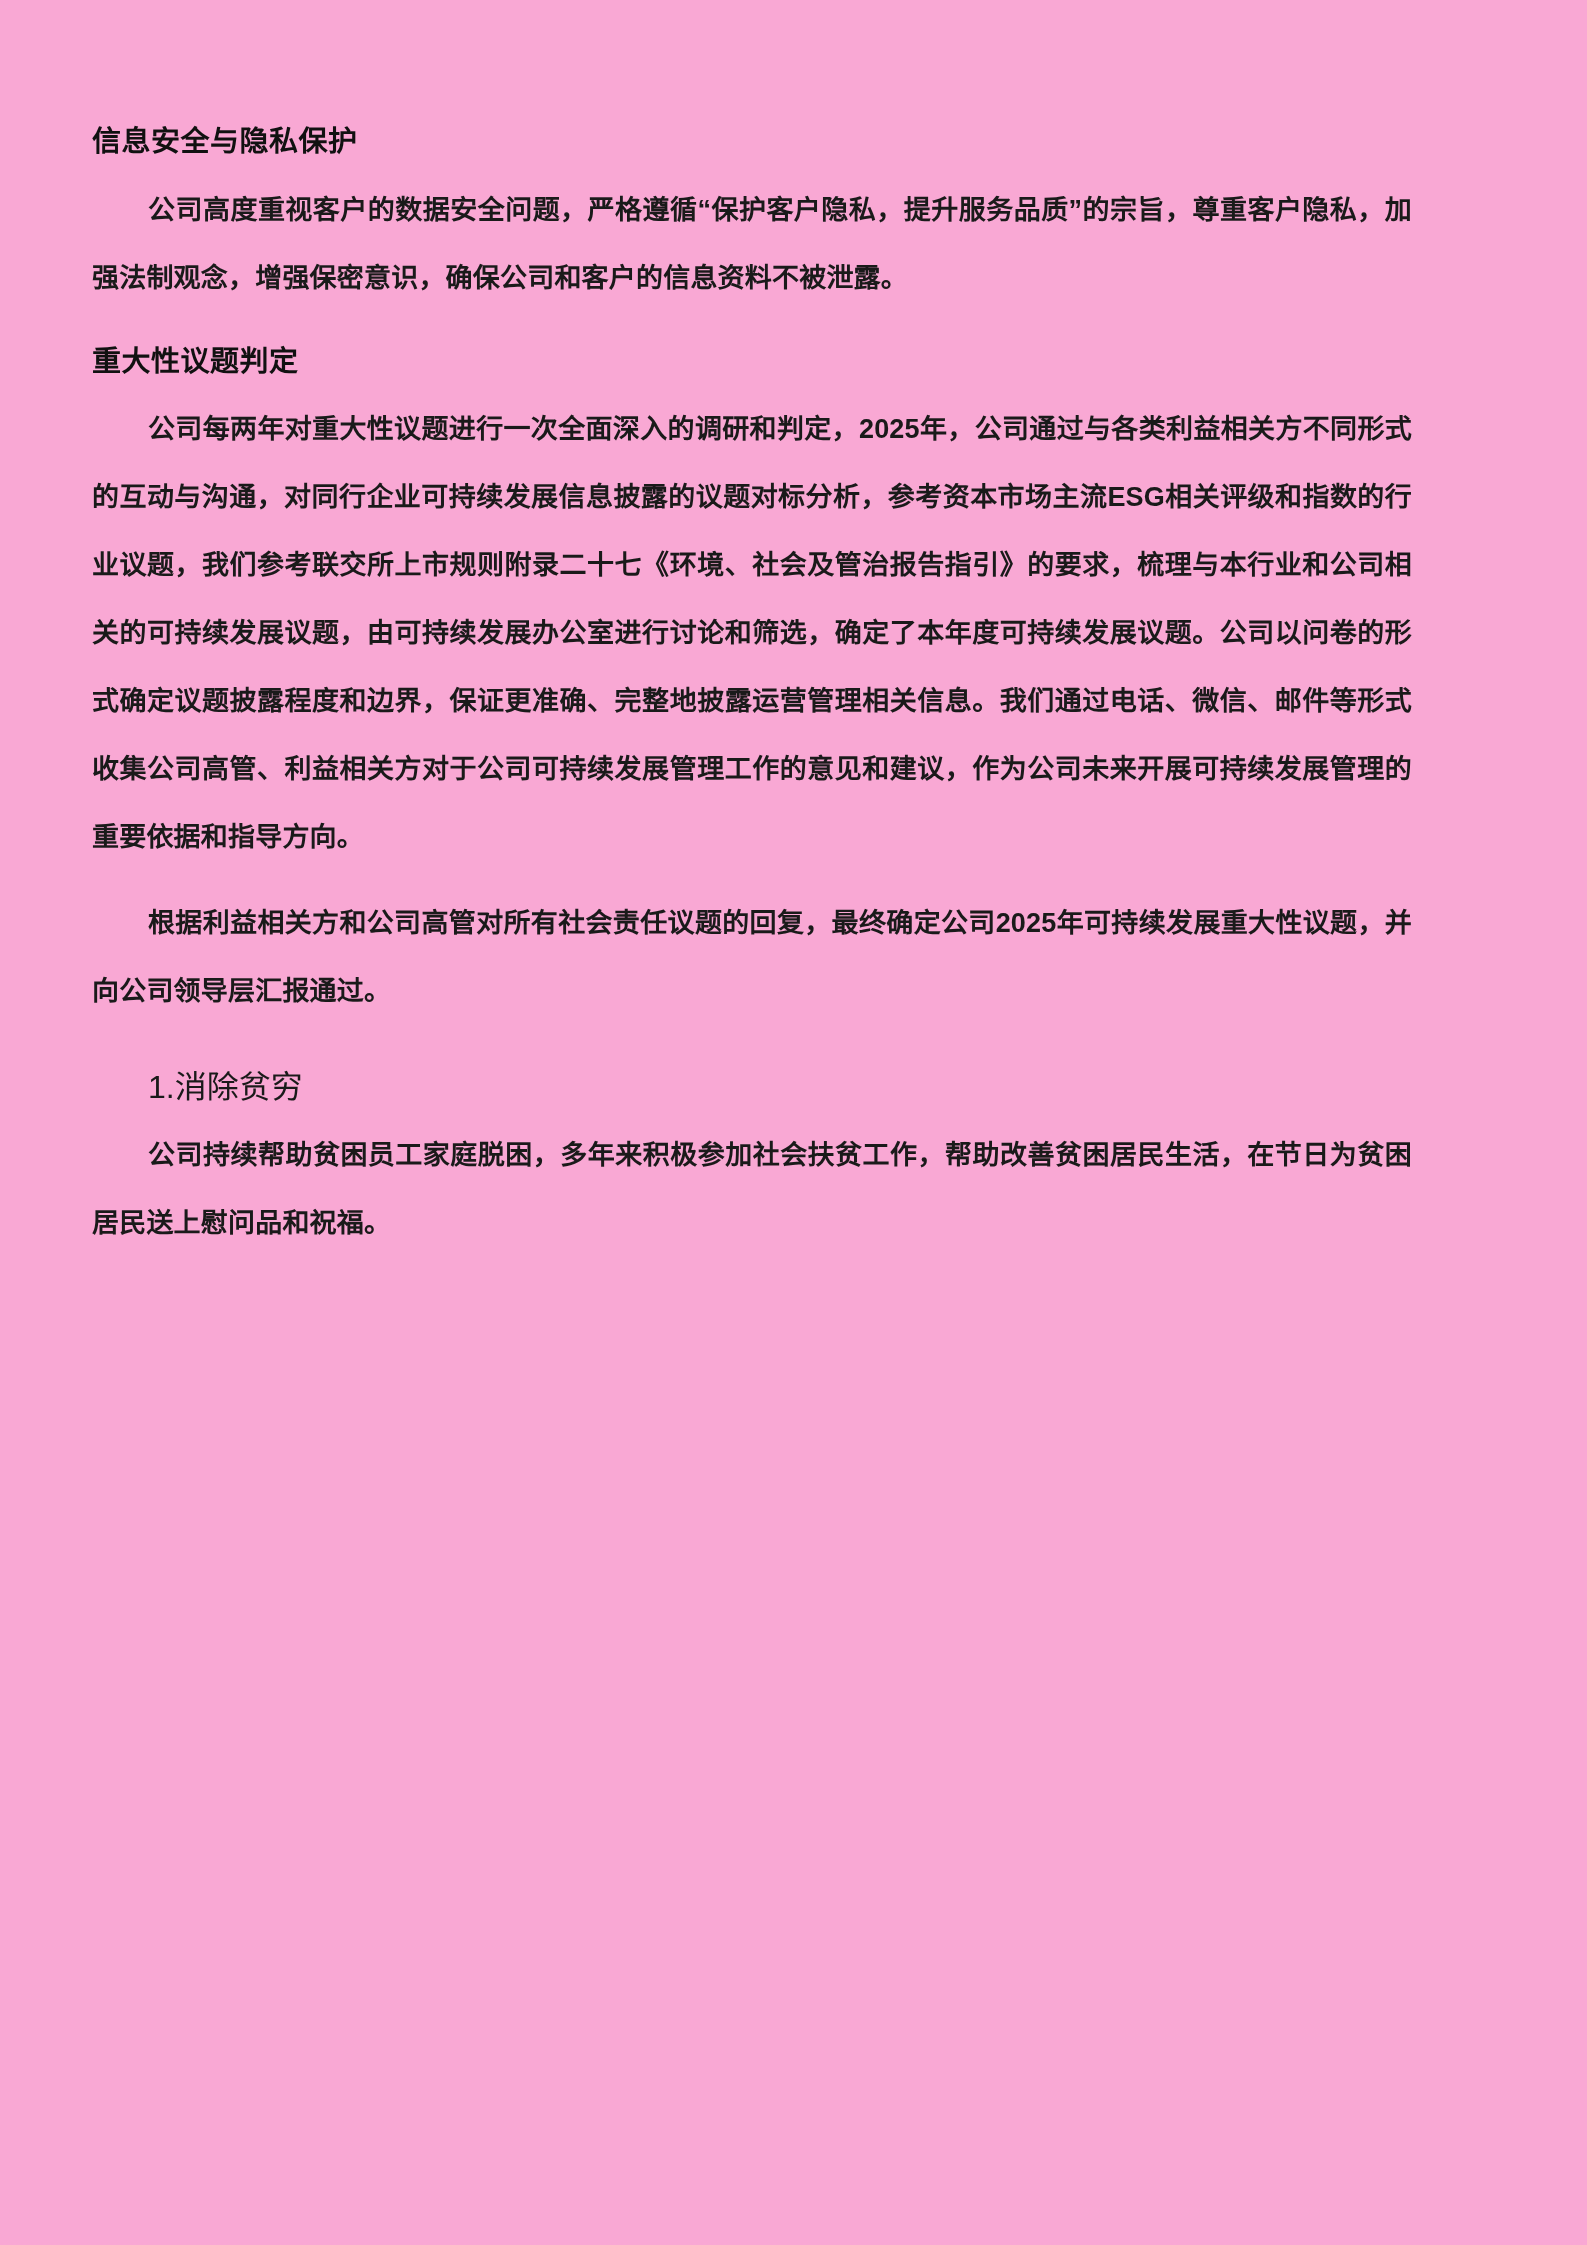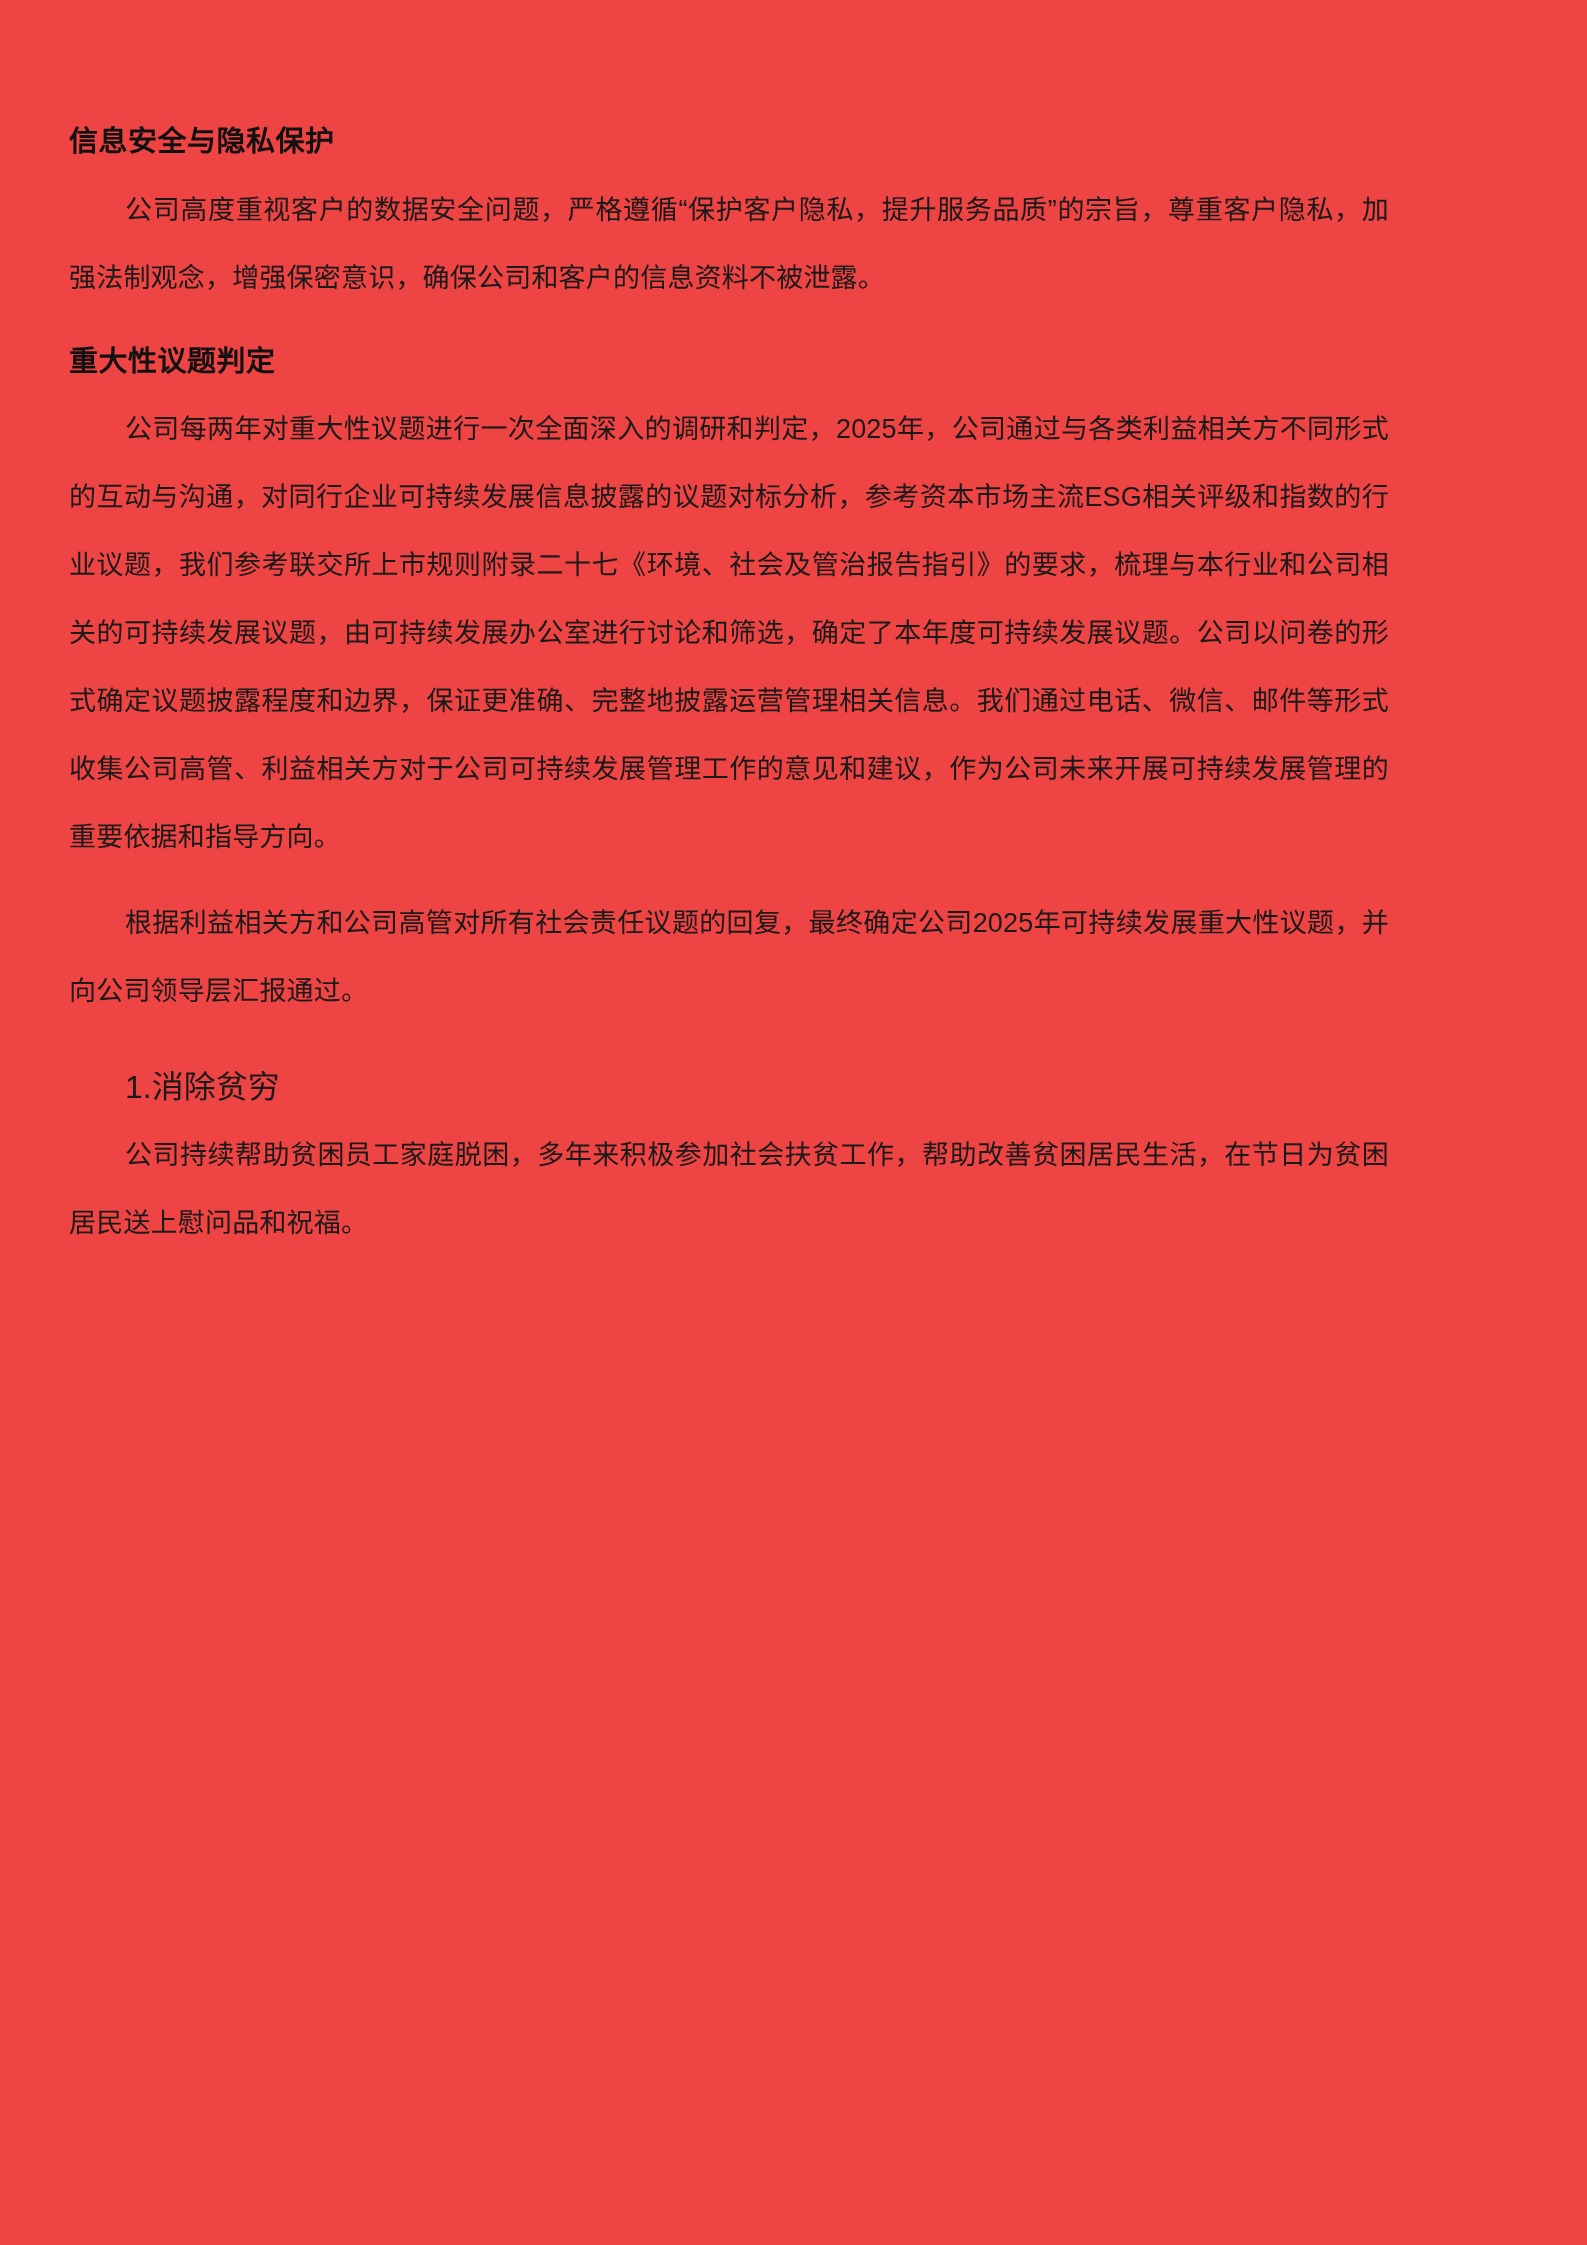--- a/index.html
+++ b/index.html
@@ -13,22 +13,22 @@
     height: 2245px;
     font-family: "Liberation Sans", "DejaVu Sans", sans-serif;
     color: #000000;
     -webkit-font-smoothing: antialiased;
   }
   .page {
     position: relative;
     width: 1587px;
     height: 2245px;
     box-sizing: border-box;
-    padding: 120px 126px 0 69px;
-    background: #ef4444;
+    padding: 120px 126px 0 92px;
+    background: #f9a8d4;
   }
   .doc-body {
     width: 1320px;
   }
   h2.section-heading {
     font-size: 29px;
     font-weight: bold;
     line-height: 1.5;
     margin: 0 0 12px 0;
     letter-spacing: 0.5px;
@@ -44,20 +44,21 @@
     font-size: 27px;
     line-height: 68px;
     margin: 0 0 10px 0;
     text-align: justify;
     text-justify: inter-ideograph;
     letter-spacing: 0.2px;
     color: #1a1a1a;
   }
   p.indent {
     text-indent: 56px;
+    font-weight: bold;
   }
   p.list-item {
     font-size: 32px;
     line-height: 68px;
     margin: 0;
     text-indent: 56px;
     color: #1a1a1a;
   }
   .spacer-sm { height: 8px; }
   .spacer-md { height: 18px; }

